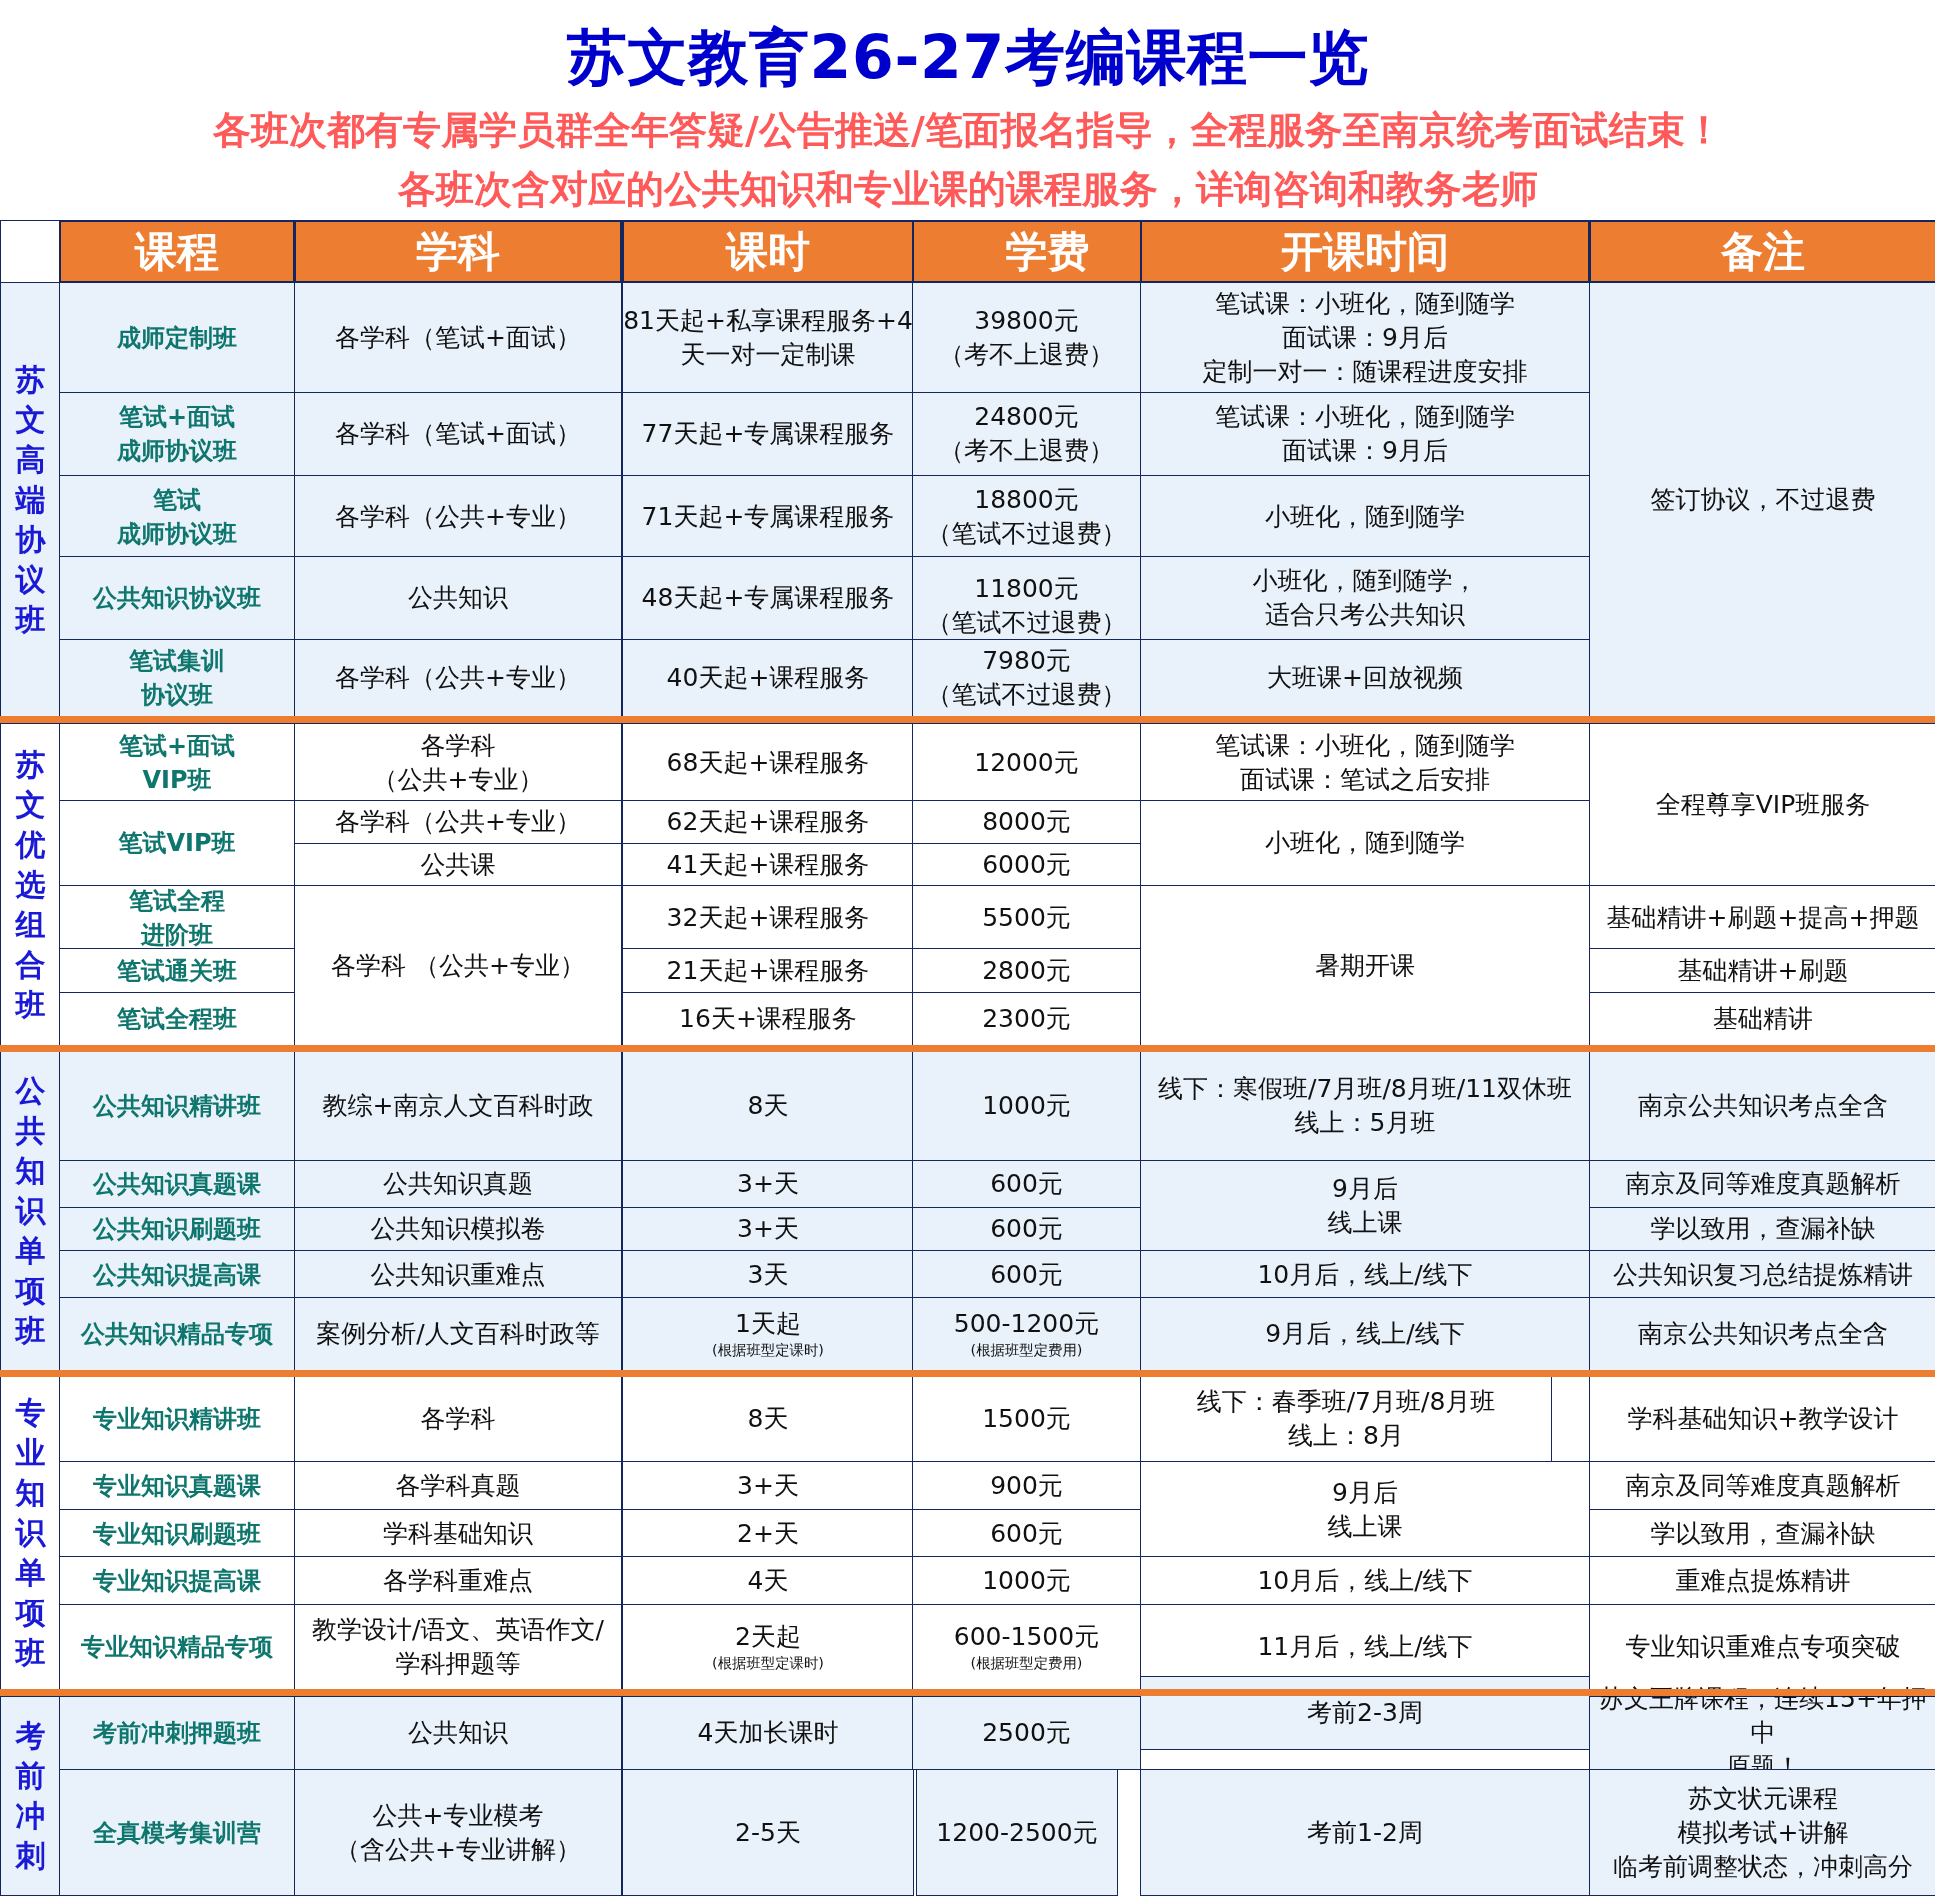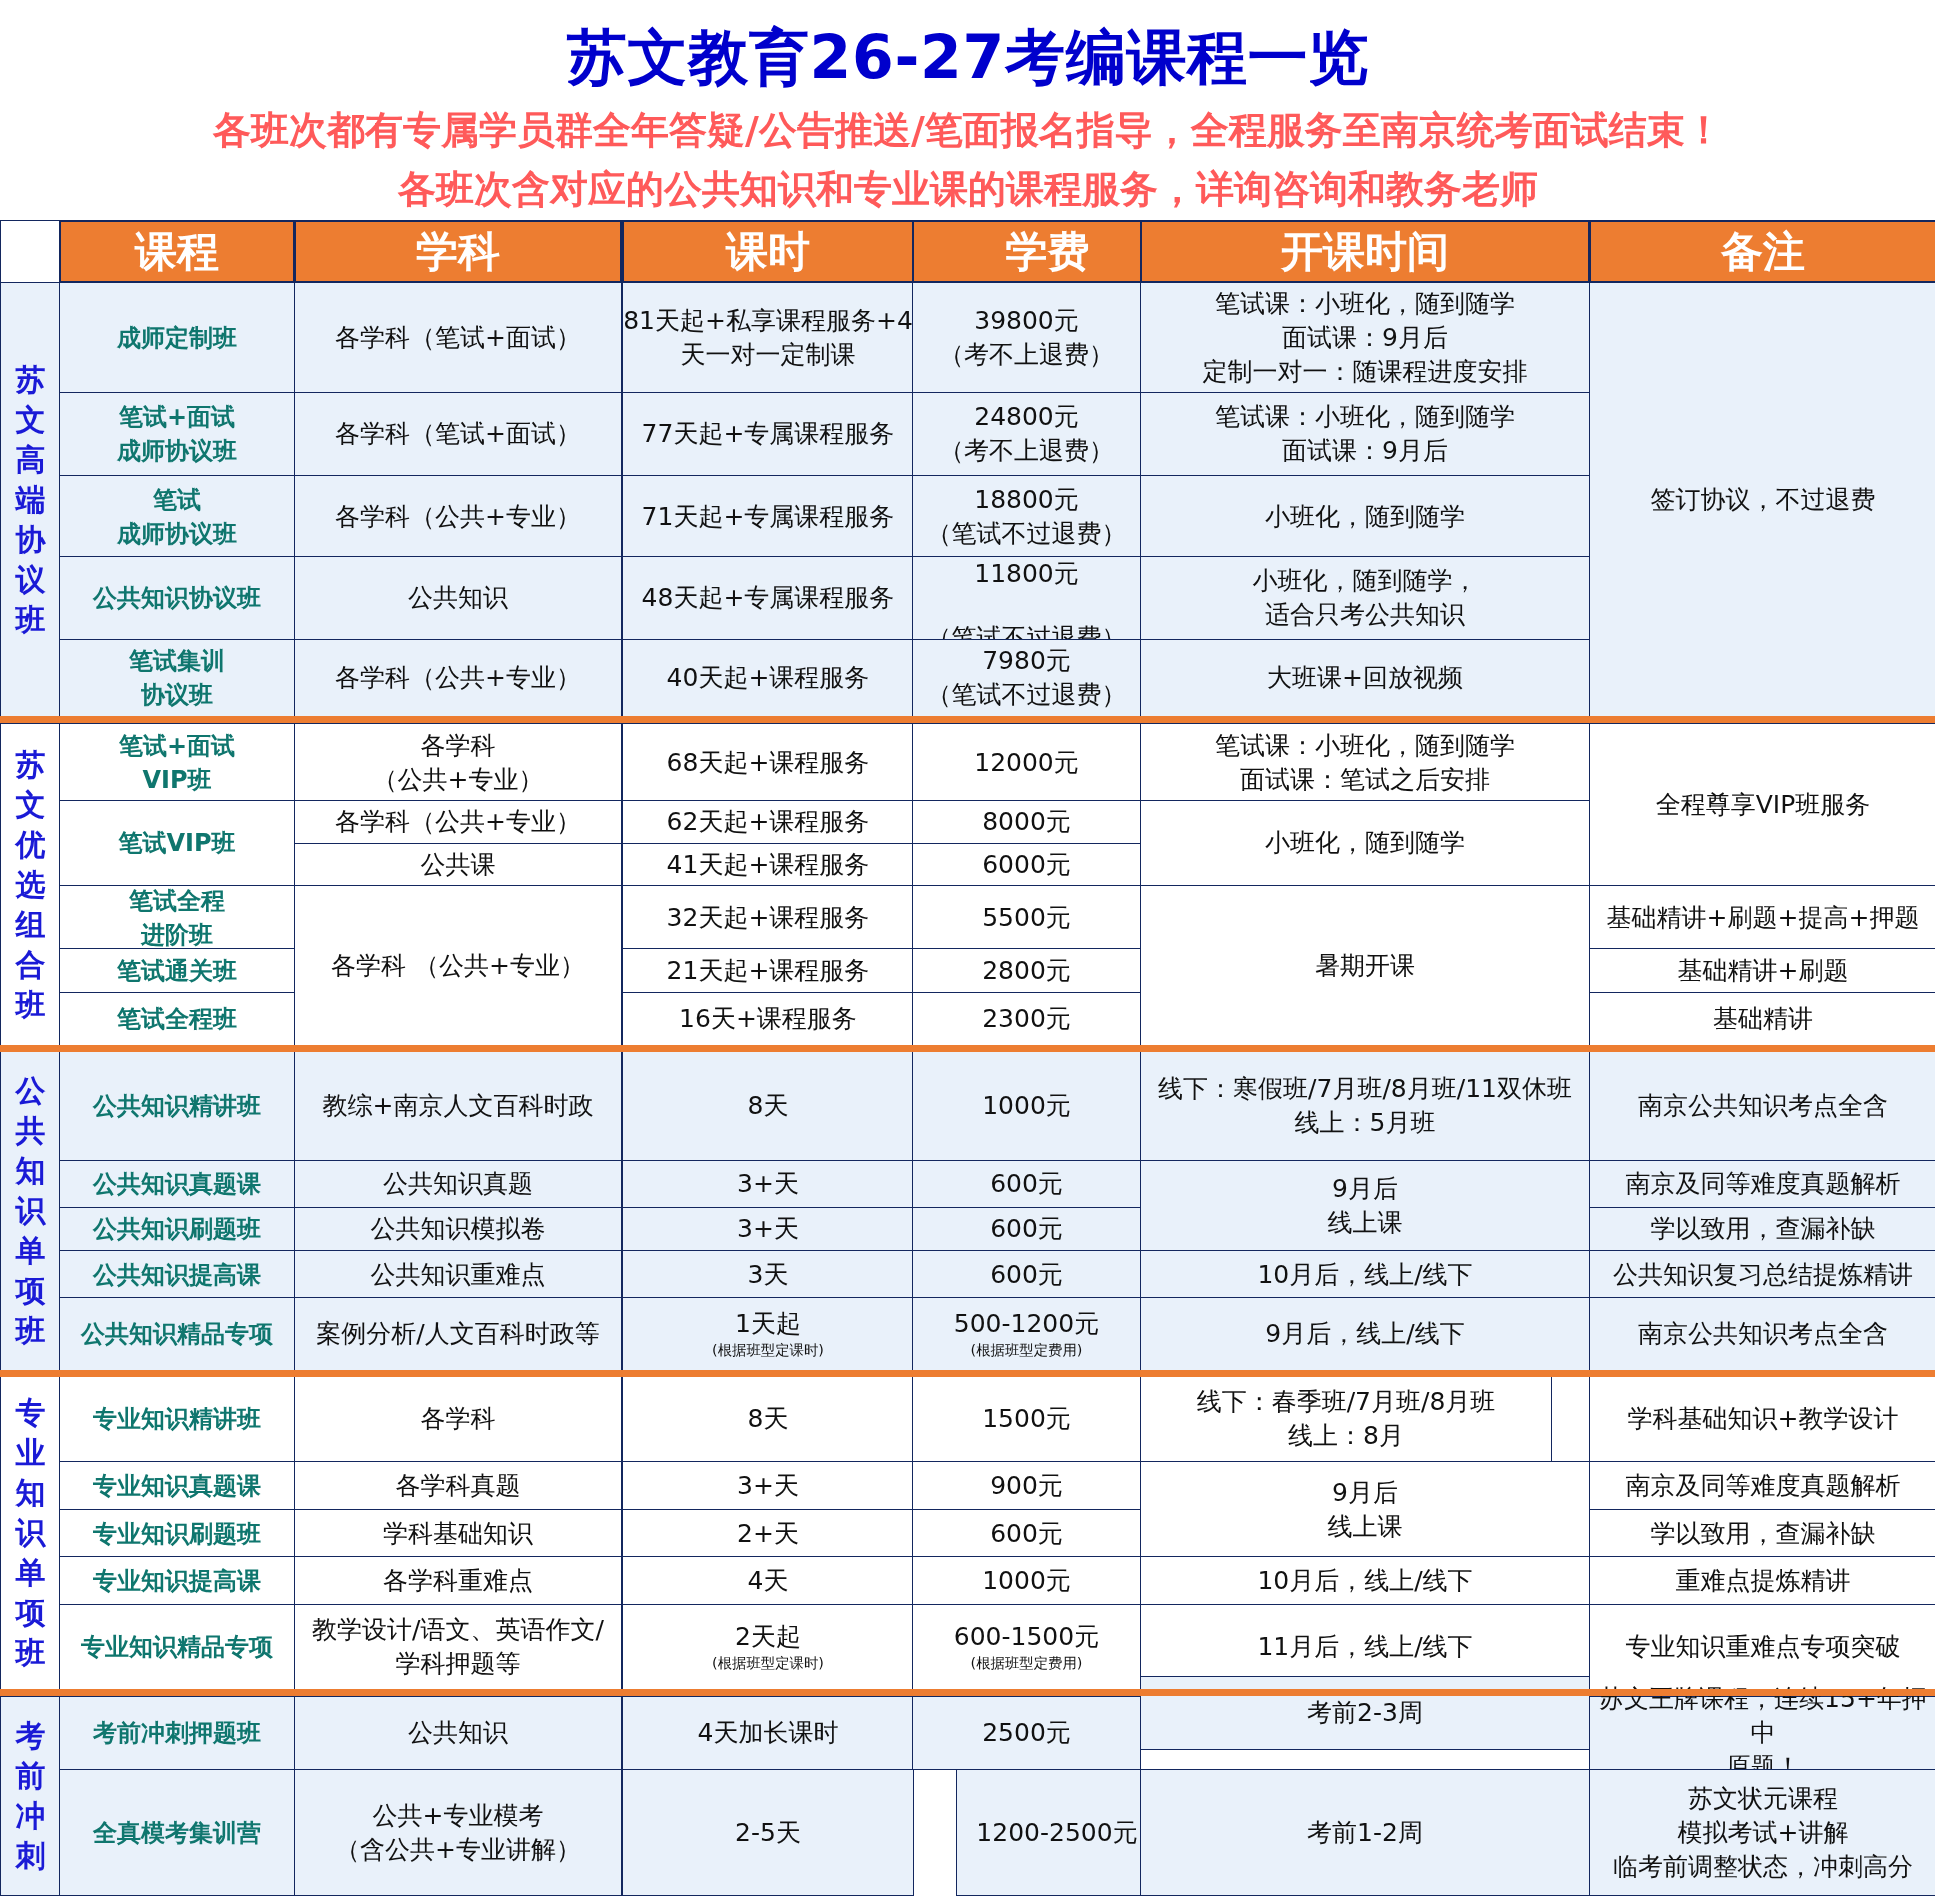--- a/index.html
+++ b/index.html
@@ -111,21 +111,21 @@
     </div>
     <div class="cell name blue" style="left: 59px; width: 236px; top: 556px; height: 84px;">
       <span class="line">公共知识协议班</span>
     </div>
     <div class="cell blue" style="left: 294px; width: 328px; top: 556px; height: 84px;">
       <span class="line">公共知识</span>
     </div>
     <div class="cell blue" style="left: 622px; width: 292px; top: 556px; height: 84px;">
       <span class="line">48天起+专属课程服务</span>
     </div>
-    <div class="cell blue" style="left: 912px; width: 229px; top: 556px; height: 100px; justify-content: space-between;">
+    <div class="cell blue" style="left: 912px; width: 229px; top: 556px; height: 100px;">
       <span class="line">11800元</span>
       <span class="line">（笔试不过退费）</span>
     </div>
     <div class="cell blue" style="left: 1140px; width: 450px; top: 556px; height: 84px;">
       <span class="line">小班化，随到随学，</span>
       <span class="line">适合只考公共知识</span>
     </div>
     <div class="cell name blue" style="left: 59px; width: 236px; top: 639px; height: 78px;">
       <span class="line">笔试集训</span>
       <span class="line">协议班</span>
@@ -472,21 +472,21 @@
     <div class="cell name blue" style="left: 59px; width: 236px; top: 1769px; height: 127px;">
       <span class="line">全真模考集训营</span>
     </div>
     <div class="cell blue" style="left: 294px; width: 328px; top: 1769px; height: 127px;">
       <span class="line">公共+专业模考</span>
       <span class="line">（含公共+专业讲解）</span>
     </div>
     <div class="cell blue" style="left: 622px; width: 292px; top: 1769px; height: 127px;">
       <span class="line">2-5天</span>
     </div>
-    <div class="cell blue" style="left: 956px; width: 202px; top: 1769px; height: 127px;">
+    <div class="cell blue" style="left: 916px; width: 202px; top: 1769px; height: 127px;">
       <span class="line">1200-2500元</span>
     </div>
     <div class="cell blue" style="left: 1140px; width: 450px; top: 1769px; height: 127px;">
       <span class="line">考前1-2周</span>
     </div>
     <div class="cell blue" style="left: 1589px; width: 348px; top: 1769px; height: 127px;">
       <span class="line">苏文状元课程</span>
       <span class="line">模拟考试+讲解</span>
       <span class="line">临考前调整状态，冲刺高分</span>
     </div>

